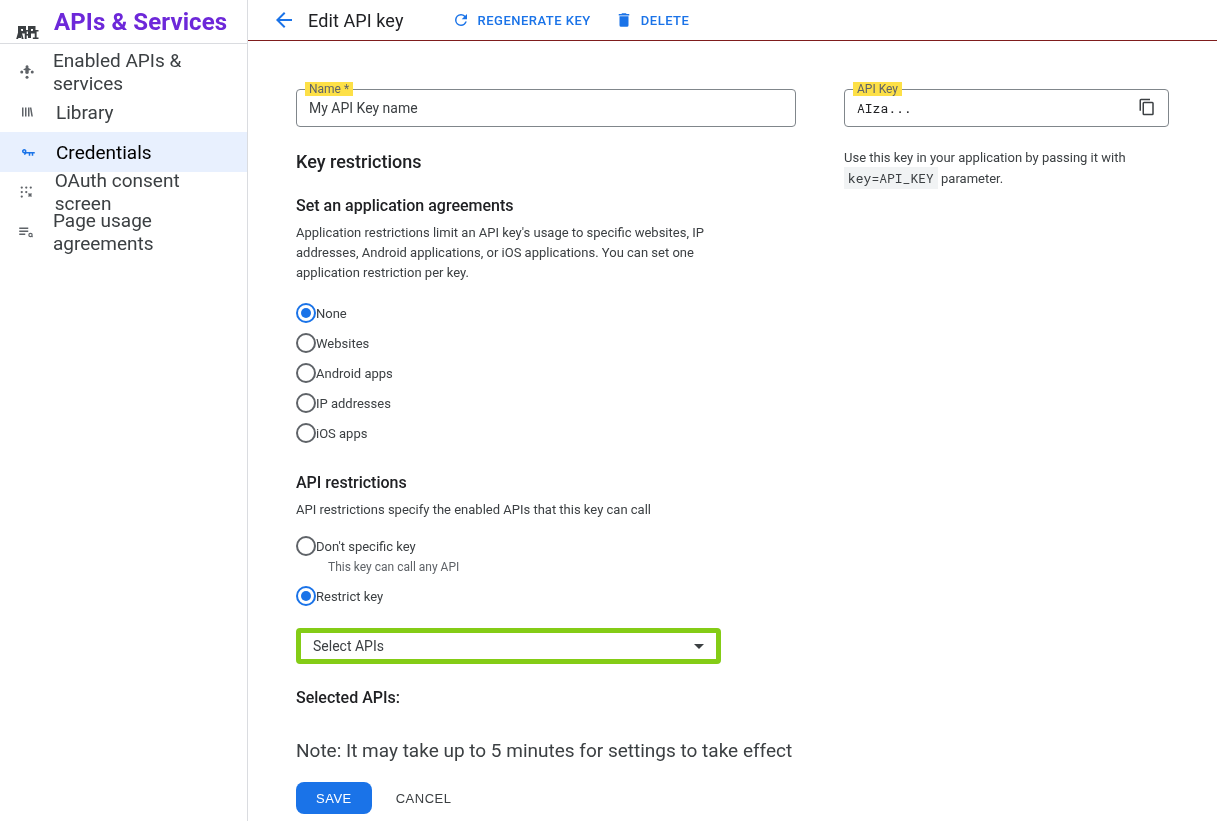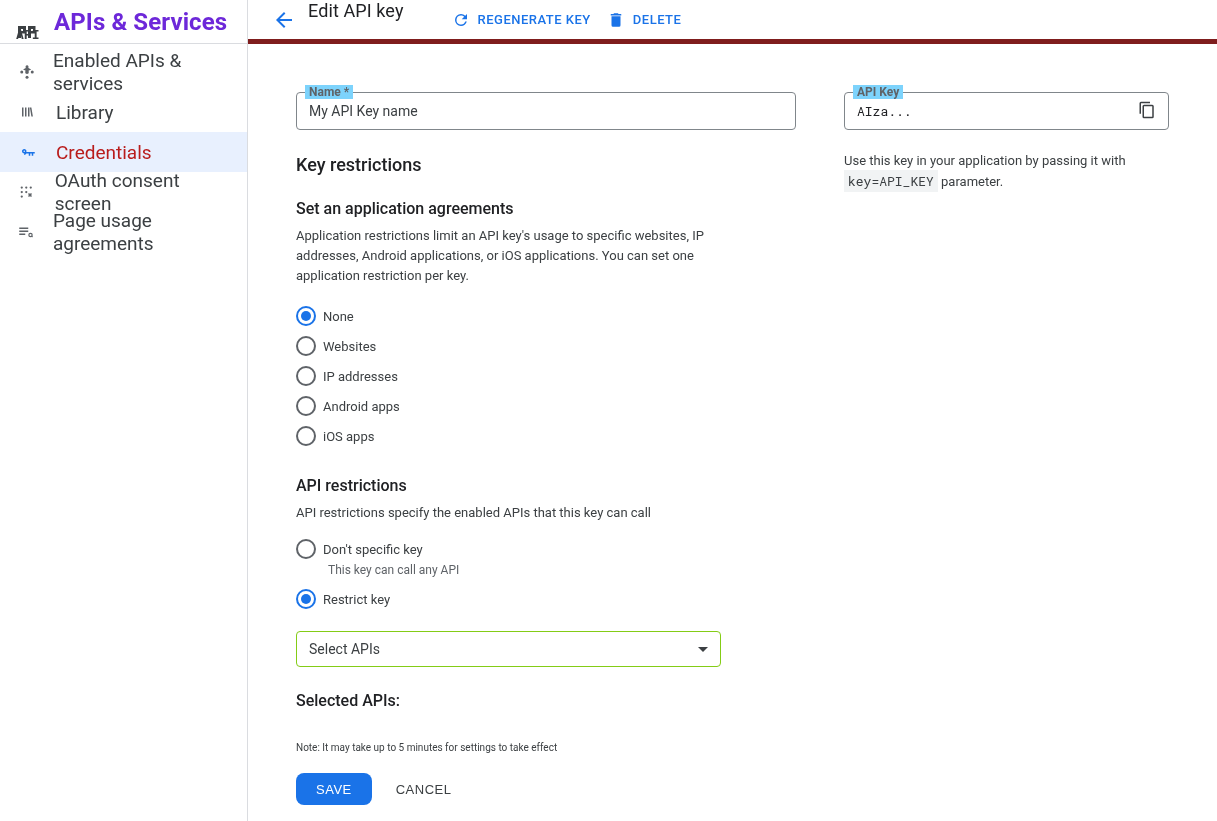--- a/index.html
+++ b/index.html
@@ -40,38 +40,38 @@
       color: #3c4043;
     }
     .nav-item .nav-icon {
       width: 24px; height: 24px; margin-right: 16px;
       display: inline-flex; align-items: center; justify-content: center;
       color: #5f6368;
     }
     .nav-item .nav-label { font-size: 19px; }
     .nav-item.active {
       background: #e8f0fe;
-      color: #b91c1c;
+      color: #000000;
     }
     .nav-item.active .nav-icon { color: #1a73e8; }
     
     
     .main { flex: 1; display: flex; flex-direction: column; }
     .toolbar {
-      display: flex; 
+      display: flex; align-items: center;
       height: 44px;
       padding: 0 16px;
-      border-bottom: 5px solid #7f1d1d;
+      border-bottom: 1px solid #7f1d1d;
     }
     .back-btn {
       width: 40px; height: 40px; display: inline-flex; align-items: center; justify-content: center;
       cursor: pointer; color: #1a73e8; margin-right: 4px;
     }
     .page-title { font-size: 18px; font-weight: 400; color: #202124; letter-spacing: 0.1px; }
-    .toolbar-actions { display: flex; margin-left: 48px; gap: 16px; }
+    .toolbar-actions { display: flex; margin-left: 48px; gap: 24px; }
     .action-btn {
       display: inline-flex; align-items: center; gap: 8px;
       font-size: 13px; font-weight: 500; color: #1a73e8; letter-spacing: 0.5px;
       cursor: pointer; text-transform: uppercase;
     }
     .action-btn svg { fill: #1a73e8; }
     
     .content { padding: 24px 48px; display: flex; gap: 48px; }
     .content-left { width: 500px; }
     .content-right { flex: 1; padding-top: 24px; }
@@ -81,69 +81,69 @@
     .outlined {
       position: relative;
       border: 1px solid #80868b;
       border-radius: 4px;
       height: 36px;
       display: flex; align-items: center;
       padding: 0 12px;
     }
     .outlined .legend {
       position: absolute; top: -8px; left: 8px;
-      background: #7dd3fc; padding: 0 4px;
+      background: #fde047; padding: 0 4px;
       font-size: 12px; color: #5f6368;
-      font-weight: 700;
+      font-weight: 400;
     }
     .outlined input {
       border: none; outline: none; width: 100%; font-size: 14px; font-family: inherit;
       color: #3c4043;
       background: transparent;
     }
     .outlined-tall { height: 38px; }
     .api-key-box { display: flex; align-items: center; }
     .api-key-val { font-family: "Roboto Mono", monospace; font-size: 13px; flex: 1; color: #202124; }
     .copy-ic { cursor: pointer; color: #3c4043; }
     
     .helper-text { font-size: 13px; color: #3c4043; line-height: 20px; margin-top: 21px; }
     .code { font-family: "Roboto Mono", monospace; background: #f1f3f4; padding: 2px 4px; font-size: 13px; }
     
     .section-h1 { font-size: 18px; font-weight: 500; color: #202124; margin-top: 16px; margin-bottom: 24px; }
     .section-h2 { font-size: 16px; font-weight: 500; color: #202124; margin-top: 20px; margin-bottom: 8px; }
     .section-desc { font-size: 13px; color: #3c4043; line-height: 20px; margin-bottom: 18px; max-width: 420px; }
     
     .radios { display: flex; flex-direction: column; gap: 6px; }
-    .radio-row { display: flex; align-items: center; gap: 7px; cursor: pointer; padding: 2px 0; }
+    .radio-row { display: flex; align-items: center; gap: 0; cursor: pointer; padding: 2px 0; }
     .radio-sublabel { font-size: 12px; color: #5f6368; margin-left: 32px; margin-top: -4px; margin-bottom: 4px; }
     .radio {
       width: 20px; height: 20px; border: 2px solid #5f6368; border-radius: 50%; position: relative;
       flex-shrink: 0; box-sizing: border-box;
     }
     .radio.checked { border-color: #1a73e8; }
     .radio.checked::after {
       content: ''; position: absolute; top: 3px; left: 3px; width: 10px; height: 10px;
       background: #1a73e8; border-radius: 50%;
     }
     .radio-label { font-size: 13px; color: #3c4043; }
     
     .select-dropdown {
       margin-top: 20px;
-      border: 1px solid #84cc16;
+      border: 5px solid #84cc16;
       border-radius: 4px;
       height: 36px;
       width: 425px;
       display: flex; align-items: center; justify-content: space-between;
       padding: 0 12px;
       cursor: pointer;
       font-size: 14px; color: #3c4043;
     }
     .select-dropdown svg { fill: #3c4043; }
     
-    .note-text { font-size: 10px; color: #3c4043; margin-top: 32px; margin-bottom: 20px; }
+    .note-text { font-size: 19px; color: #3c4043; margin-top: 32px; margin-bottom: 20px; }
     
     .footer-btns { display: flex; gap: 24px; align-items: center; }
     .btn-primary {
       background: #1a73e8; color: #fff; border: none; border-radius: 8px;
       padding: 0 20px; height: 32px;
       font-size: 13px; font-weight: 500; letter-spacing: 0.5px;
       cursor: pointer;
     }
     .btn-secondary {
       background: none; color: #3c4043; border: none;
@@ -274,25 +274,25 @@
           <label class="radio-row">
             <span class="radio checked"></span>
             <span class="radio-label">None</span>
           </label>
           <label class="radio-row">
             <span class="radio"></span>
             <span class="radio-label">Websites</span>
           </label>
           <label class="radio-row">
             <span class="radio"></span>
+            <span class="radio-label">Android apps</span>
+          </label>
+          <label class="radio-row">
+            <span class="radio"></span>
             <span class="radio-label">IP addresses</span>
-          </label>
-          <label class="radio-row">
-            <span class="radio"></span>
-            <span class="radio-label">Android apps</span>
           </label>
           <label class="radio-row">
             <span class="radio"></span>
             <span class="radio-label">iOS apps</span>
           </label>
         </div>
 
         <h3 class="section-h2" style="margin-top:28px">API restrictions</h3>
         <p class="section-desc" style="margin-bottom:14px">API restrictions specify the enabled APIs that this key can call</p>
 

